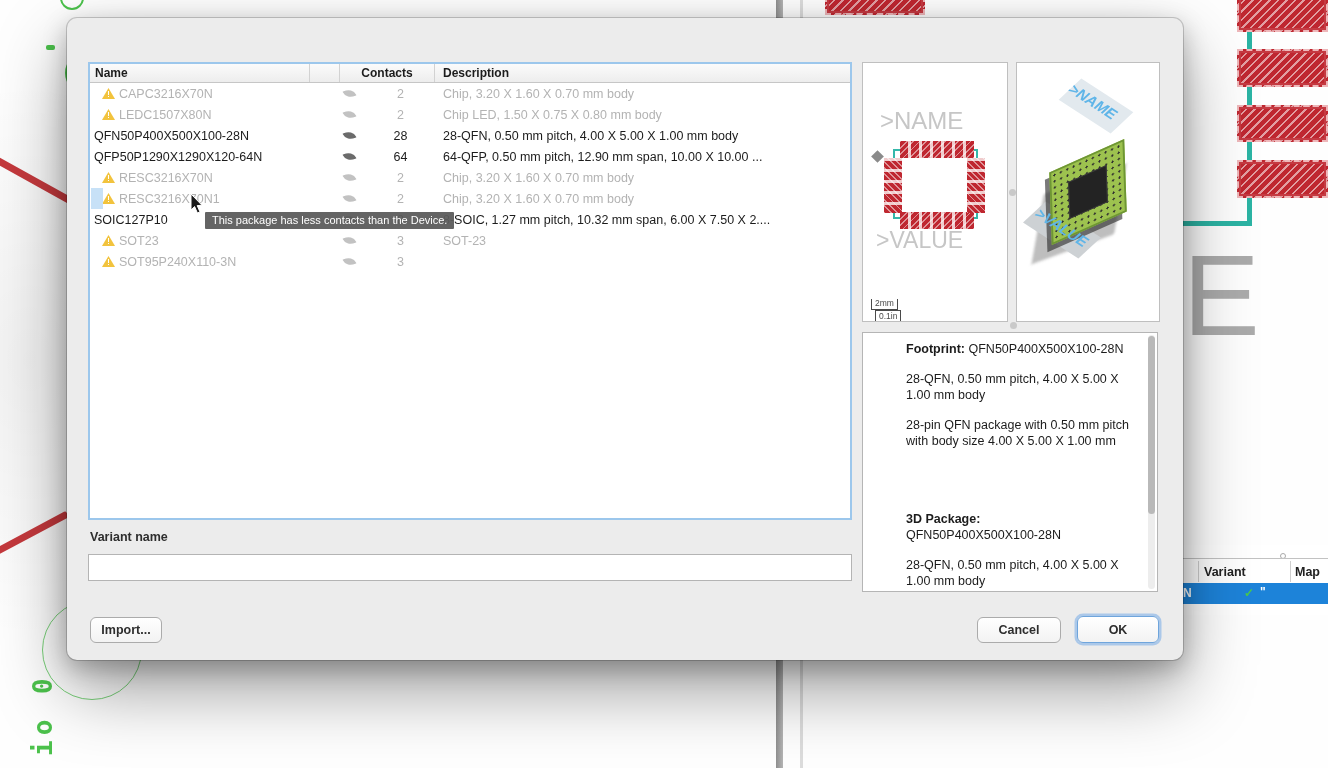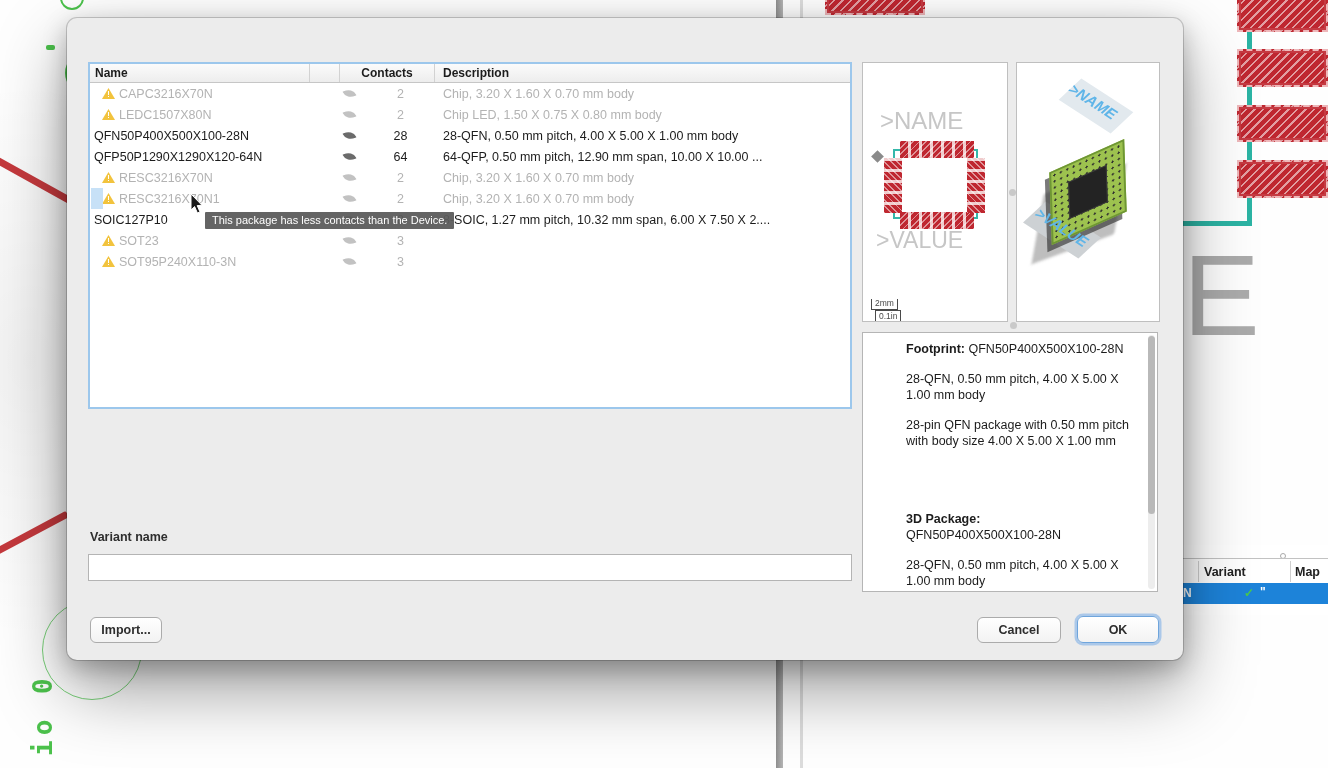--- a/index.html
+++ b/index.html
@@ -48,21 +48,21 @@
     box-shadow:0 30px 70px rgba(0,0,0,.38), 0 8px 25px rgba(0,0,0,.25), 0 0 0 1px rgba(0,0,0,.18); }
   .titlebar { position:absolute; left:0; top:0; width:100%; height:30px;
     background:linear-gradient(#eaeaea,#d7d7d7); border-bottom:1px solid #bcbcbc; }
   .title { position:absolute; width:100%; top:7px; text-align:center; font-size:13px; color:#3e3e3e; }
   .tl { position:absolute; top:9px; width:13px; height:13px; border-radius:50%; }
   .tl.red   { left:14px; background:#f7584e; border:1px solid #e14138; }
   .tl.gray  { left:34px; background:#cdcdcb; border:1px solid #b6b6b4; }
   .tl.green { left:54px; background:#33c748; border:1px solid #27ab39; }
 
   
-  #pkgtable { position:absolute; left:21px; top:44px; width:764px; height:347px;
+  #pkgtable { position:absolute; left:21px; top:44px; width:764px; height:458px;
     background:#fff; border:2px solid #9cc7ec; overflow:hidden; }
   .thead { display:flex; height:19px; background:linear-gradient(#fbfbfb,#ededed);
     border-bottom:1px solid #c6c6c6; font-size:12px; font-weight:bold; color:#1c1c1c; }
   .thead > div { border-right:1px solid #d2d2d2; padding:2px 0 0 5px; }
   .th-name { width:220px; }
   .th-gap  { width:30px; }
   .th-contacts { width:95px; text-align:center; padding-left:0 !important; }
   .th-desc { flex:1; border-right:none !important; padding-left:8px !important; }
   .trow { display:flex; align-items:center; height:21px; font-size:12.5px; color:#1c1c1c; }
   .trow.dim { color:#b3b3b3; }
@@ -266,20 +266,21 @@
       </div>
       <div class="trow dim">
         <div class="c-name">
             <span class="warn"></span>
             <span>SOT23</span>
           </div>
         <div class="c-leaf">
             <span class="leaf"></span>
           </div>
         <div class="c-contacts">3</div>
+        <div class="c-desc">SOT-23</div>
       </div>
       <div class="trow dim">
         <div class="c-name">
             <span class="warn"></span>
             <span>SOT95P240X110-3N</span>
           </div>
         <div class="c-leaf">
             <span class="leaf"></span>
           </div>
         <div class="c-contacts">3</div>

